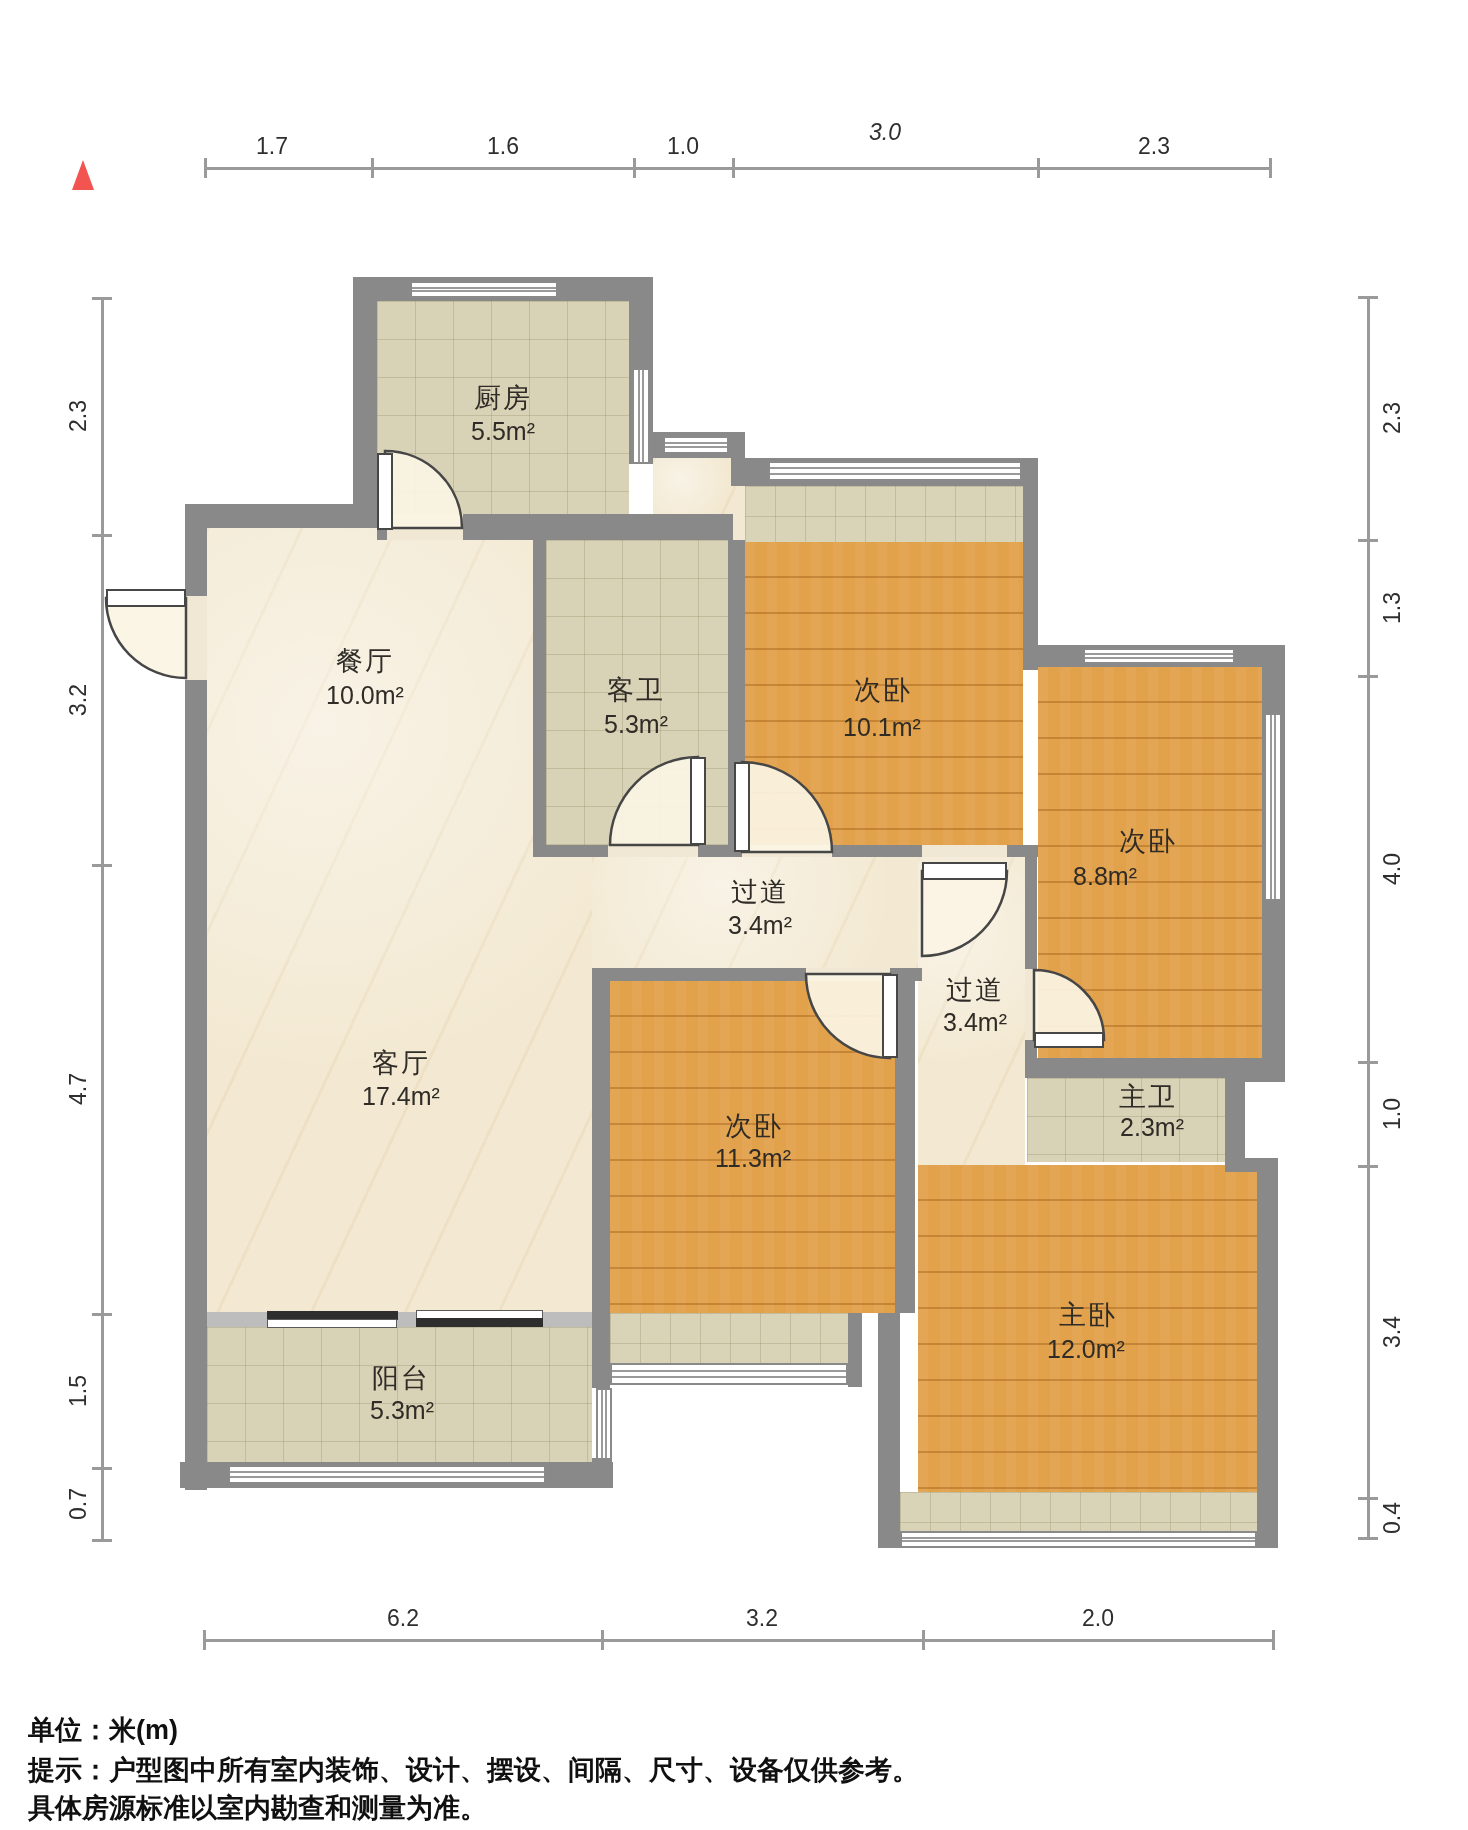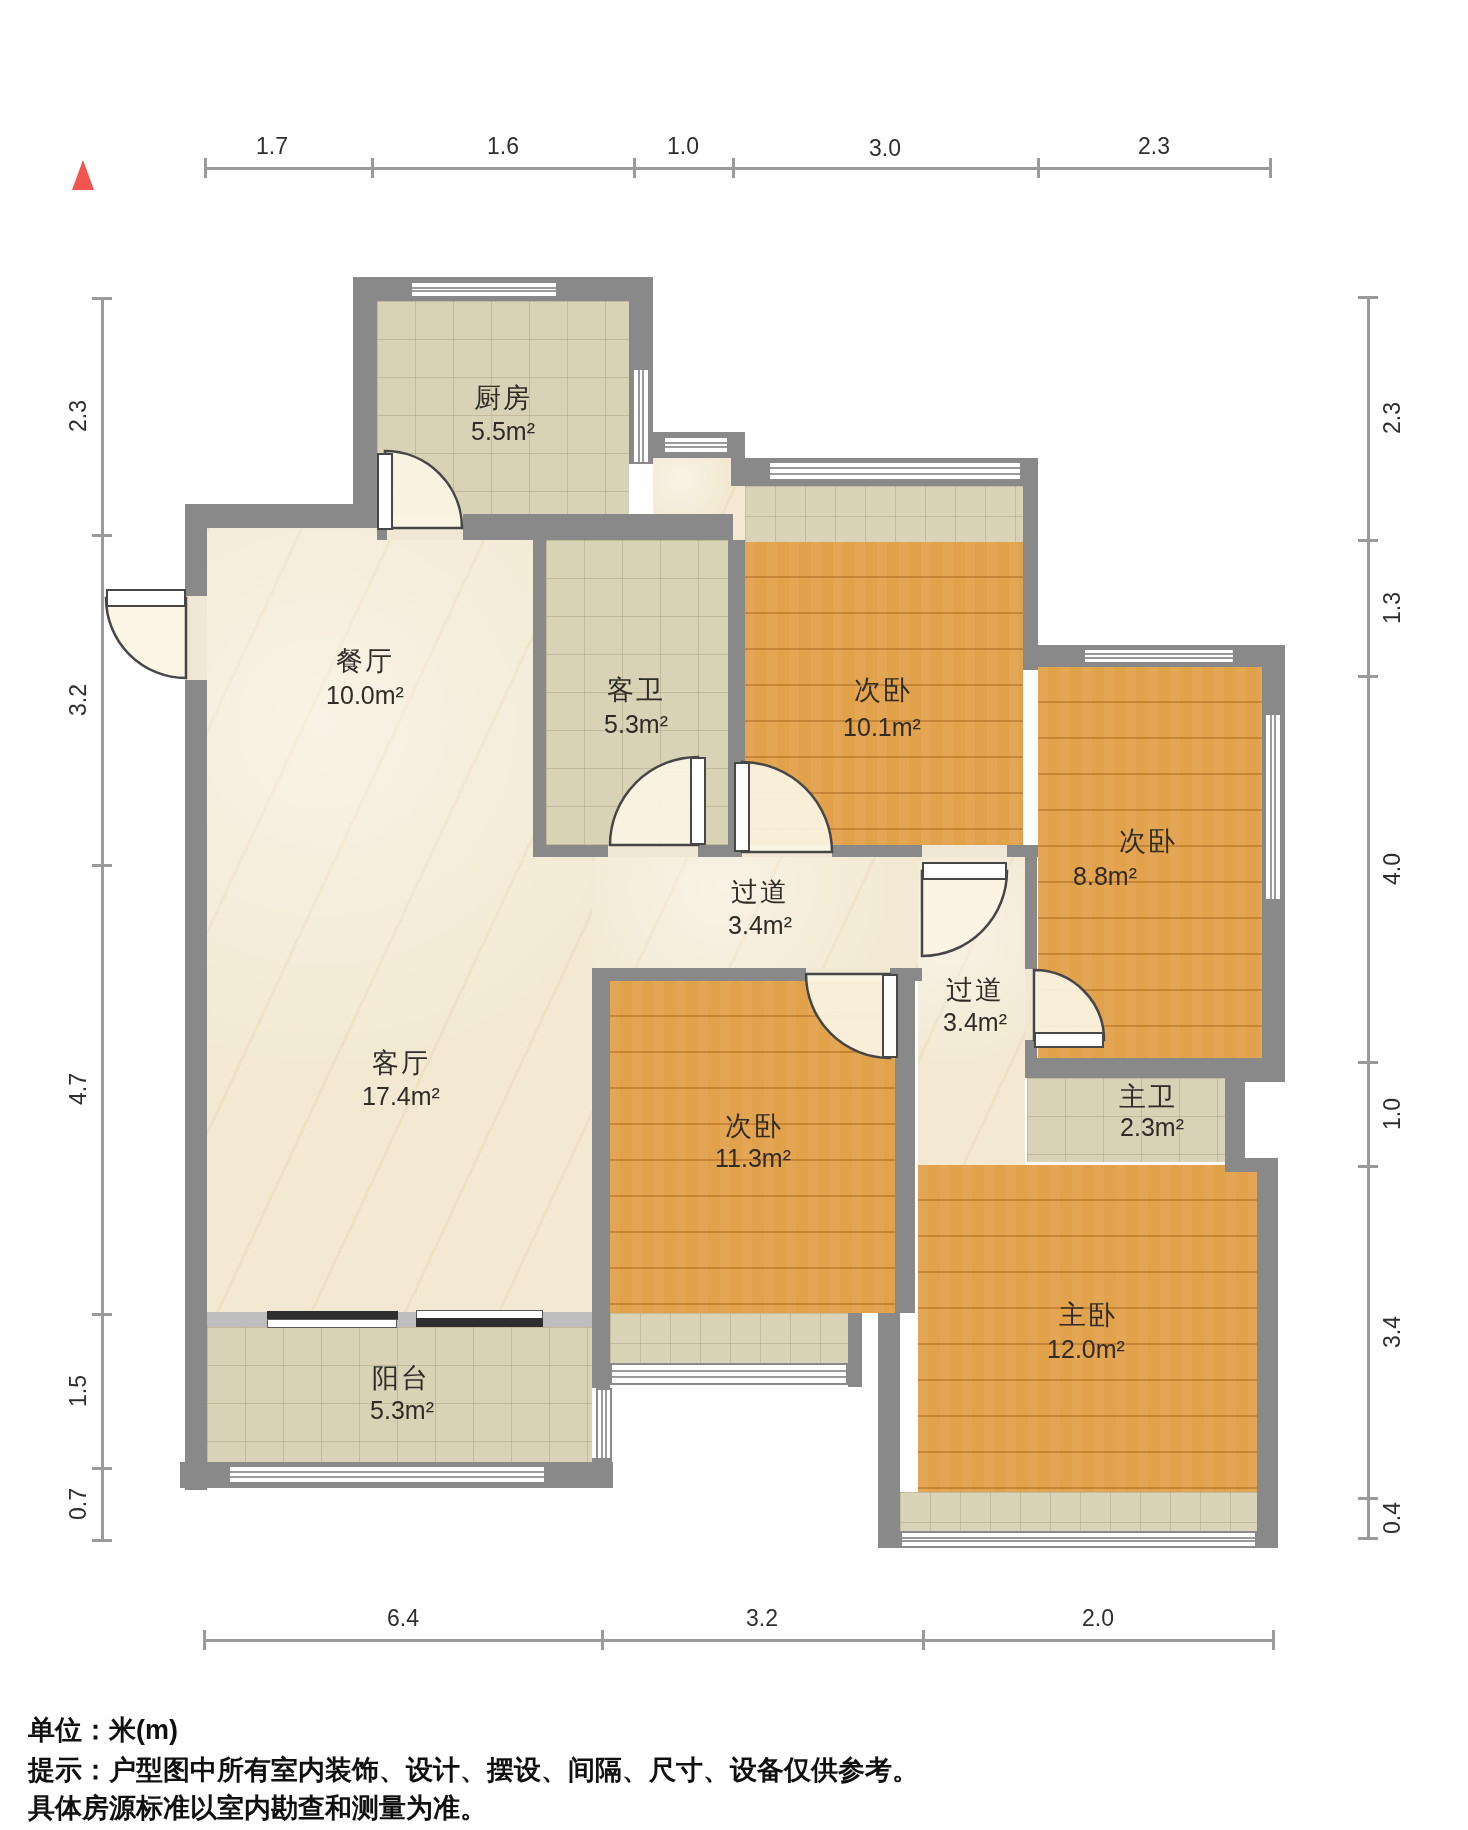--- a/index.html
+++ b/index.html
@@ -167,21 +167,21 @@
       <div class="abs dim-line" style="left: 205px; top: 166.5px; width: 1065px; height: 3px;"></div>
       <div class="abs dim-tick" style="left: 203.5px; top: 158px; width: 3px; height: 20px;"></div>
       <div class="abs dim-tick" style="left: 370.5px; top: 158px; width: 3px; height: 20px;"></div>
       <div class="abs dim-tick" style="left: 632.5px; top: 158px; width: 3px; height: 20px;"></div>
       <div class="abs dim-tick" style="left: 731.5px; top: 158px; width: 3px; height: 20px;"></div>
       <div class="abs dim-tick" style="left: 1036.5px; top: 158px; width: 3px; height: 20px;"></div>
       <div class="abs dim-tick" style="left: 1268.5px; top: 158px; width: 3px; height: 20px;"></div>
       <div class="abs dim-label" style="left: 272px; top: 146px;">1.7</div>
       <div class="abs dim-label" style="left: 503px; top: 146px;">1.6</div>
       <div class="abs dim-label" style="left: 683px; top: 146px;">1.0</div>
-      <div class="abs dim-label" style="left: 885px; top: 148px;">3.0</div>
+      <div class="abs dim-label" style="left: 885px; top: 132px; font-style: italic;">3.0</div>
       <div class="abs dim-label" style="left: 1154px; top: 146px;">2.3</div>
       <div class="abs dim-line" style="left: 100.5px; top: 298px; width: 3px; height: 1242px;"></div>
       <div class="abs dim-tick" style="left: 92px; top: 296.5px; width: 20px; height: 3px;"></div>
       <div class="abs dim-tick" style="left: 92px; top: 533.5px; width: 20px; height: 3px;"></div>
       <div class="abs dim-tick" style="left: 92px; top: 863.5px; width: 20px; height: 3px;"></div>
       <div class="abs dim-tick" style="left: 92px; top: 1312.5px; width: 20px; height: 3px;"></div>
       <div class="abs dim-tick" style="left: 92px; top: 1466.5px; width: 20px; height: 3px;"></div>
       <div class="abs dim-tick" style="left: 92px; top: 1538.5px; width: 20px; height: 3px;"></div>
       <div class="abs dim-label v" style="left: 78px; top: 416px;">2.3</div>
       <div class="abs dim-label v" style="left: 78px; top: 700px;">3.2</div>
@@ -200,20 +200,20 @@
       <div class="abs dim-label v" style="left: 1392px; top: 608px;">1.3</div>
       <div class="abs dim-label v" style="left: 1392px; top: 869px;">4.0</div>
       <div class="abs dim-label v" style="left: 1392px; top: 1114px;">1.0</div>
       <div class="abs dim-label v" style="left: 1392px; top: 1332px;">3.4</div>
       <div class="abs dim-label v" style="left: 1392px; top: 1518px;">0.4</div>
       <div class="abs dim-line" style="left: 204px; top: 1638.5px; width: 1069px; height: 3px;"></div>
       <div class="abs dim-tick" style="left: 202.5px; top: 1630px; width: 3px; height: 20px;"></div>
       <div class="abs dim-tick" style="left: 600.5px; top: 1630px; width: 3px; height: 20px;"></div>
       <div class="abs dim-tick" style="left: 921.5px; top: 1630px; width: 3px; height: 20px;"></div>
       <div class="abs dim-tick" style="left: 1271.5px; top: 1630px; width: 3px; height: 20px;"></div>
-      <div class="abs dim-label" style="left: 403px; top: 1618px;">6.4</div>
+      <div class="abs dim-label" style="left: 403px; top: 1618px;">6.2</div>
       <div class="abs dim-label" style="left: 762px; top: 1618px;">3.2</div>
       <div class="abs dim-label" style="left: 1098px; top: 1618px;">2.0</div>
     </div>
   <div class="footer-line" style="top:1712px;">单位：米(m)</div>
   <div class="footer-line" style="top:1752px;">提示：户型图中所有室内装饰、设计、摆设、间隔、尺寸、设备仅供参考。</div>
   <div class="footer-line" style="top:1790px;">具体房源标准以室内勘查和测量为准。</div>
 </div>
 
 </body></html>

